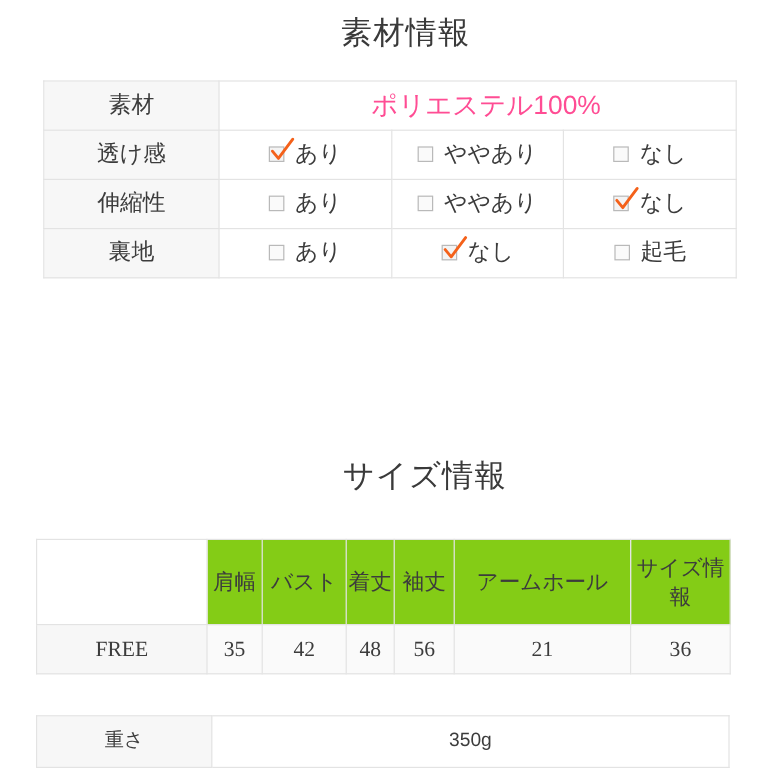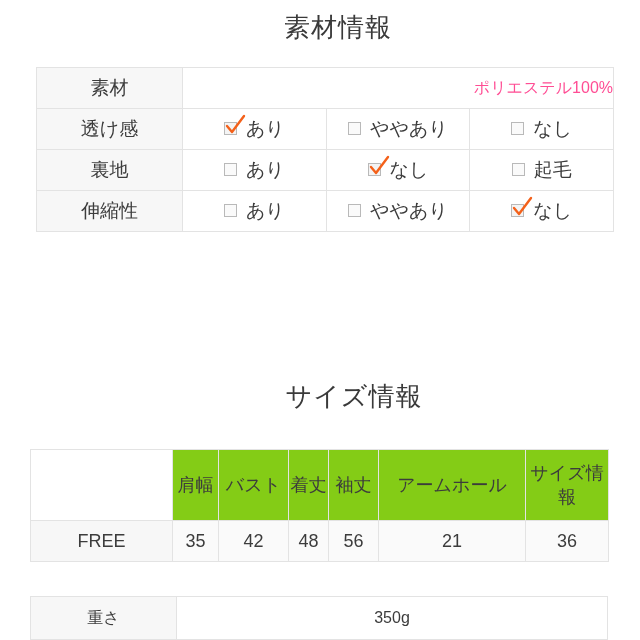--- a/index.html
+++ b/index.html
@@ -62,24 +62,24 @@
   #material-table {
     position: absolute;
     left: 36px;
     top: 67px;
     width: 578px;
   }
   #material-table td { height: 40px; }
   #material-table td.labelcell { width: 145px; }
   #material-table td.optcell { width: 145px; }
   #material-table td.matvalue {
-    text-align: right;
+    text-align: center;
     padding-left: 14px;
     color: #ff4d94;
-    font-size: 16px;
+    font-size: 22px;
   }
 
   
   .opt {
     display: inline-flex;
     align-items: center;
     white-space: nowrap;
   }
   .box {
     position: relative;
@@ -109,21 +109,21 @@
     left: 30px;
     top: 449px;
     width: 578px;
   }
   #size-table td {
     font-size: 18px;
     height: 36px;
   }
   #size-table tr.headrow td { height: 70px; background: #84cc16; }
   #size-table tr.headrow td.corner { background: #ffffff; }
-  #size-table tr.datarow td { background: #fafafa; height: 40px; }
+  #size-table tr.datarow td { background: #fafafa; height: 40px; font-family: Liberation Serif, serif; }
   #size-table tr.datarow td.sizename { background: #f7f7f7; }
 
   
   #weight-table {
     position: absolute;
     left: 30px;
     top: 596px;
     width: 578px;
   }
   #weight-table td { height: 42px; font-size: 16px; }
@@ -165,67 +165,67 @@
         <td class="valuecell optcell">
           <span class="opt">
             <span class="box"></span>
             <span class="opt-label">なし</span>
           </span>
         </td>
       </tr>
 
 
       <tr>
-        <td class="labelcell">裏地</td>
+        <td class="labelcell">伸縮性</td>
         <td class="valuecell optcell">
           <span class="opt">
             <span class="box"></span>
             <span class="opt-label">あり</span>
+          </span>
+        </td>
+        <td class="valuecell optcell">
+          <span class="opt">
+            <span class="box"></span>
+            <span class="opt-label">ややあり</span>
           </span>
         </td>
         <td class="valuecell optcell">
           <span class="opt">
             <span class="box checked">
               <svg class="tick" viewBox="0 0 22 20">
                 <path d="M3 11 L8 17 L20 1" fill="none" stroke="#f4611a" stroke-width="2.4" stroke-linecap="round" stroke-linejoin="round"></path>
               </svg>
             </span>
             <span class="opt-label">なし</span>
           </span>
         </td>
-        <td class="valuecell optcell">
-          <span class="opt">
-            <span class="box"></span>
-            <span class="opt-label">起毛</span>
-          </span>
-        </td>
-      </tr>
-
-      <tr>
-        <td class="labelcell">伸縮性</td>
+      </tr>
+
+      <tr>
+        <td class="labelcell">裏地</td>
         <td class="valuecell optcell">
           <span class="opt">
             <span class="box"></span>
             <span class="opt-label">あり</span>
-          </span>
-        </td>
-        <td class="valuecell optcell">
-          <span class="opt">
-            <span class="box"></span>
-            <span class="opt-label">ややあり</span>
           </span>
         </td>
         <td class="valuecell optcell">
           <span class="opt">
             <span class="box checked">
               <svg class="tick" viewBox="0 0 22 20">
                 <path d="M3 11 L8 17 L20 1" fill="none" stroke="#f4611a" stroke-width="2.4" stroke-linecap="round" stroke-linejoin="round"></path>
               </svg>
             </span>
             <span class="opt-label">なし</span>
+          </span>
+        </td>
+        <td class="valuecell optcell">
+          <span class="opt">
+            <span class="box"></span>
+            <span class="opt-label">起毛</span>
           </span>
         </td>
       </tr>
     </tbody>
   </table>
 
   <div id="size-title" class="section-title">サイズ情報</div>
 
   <table id="size-table" class="spec">
     <colgroup>

